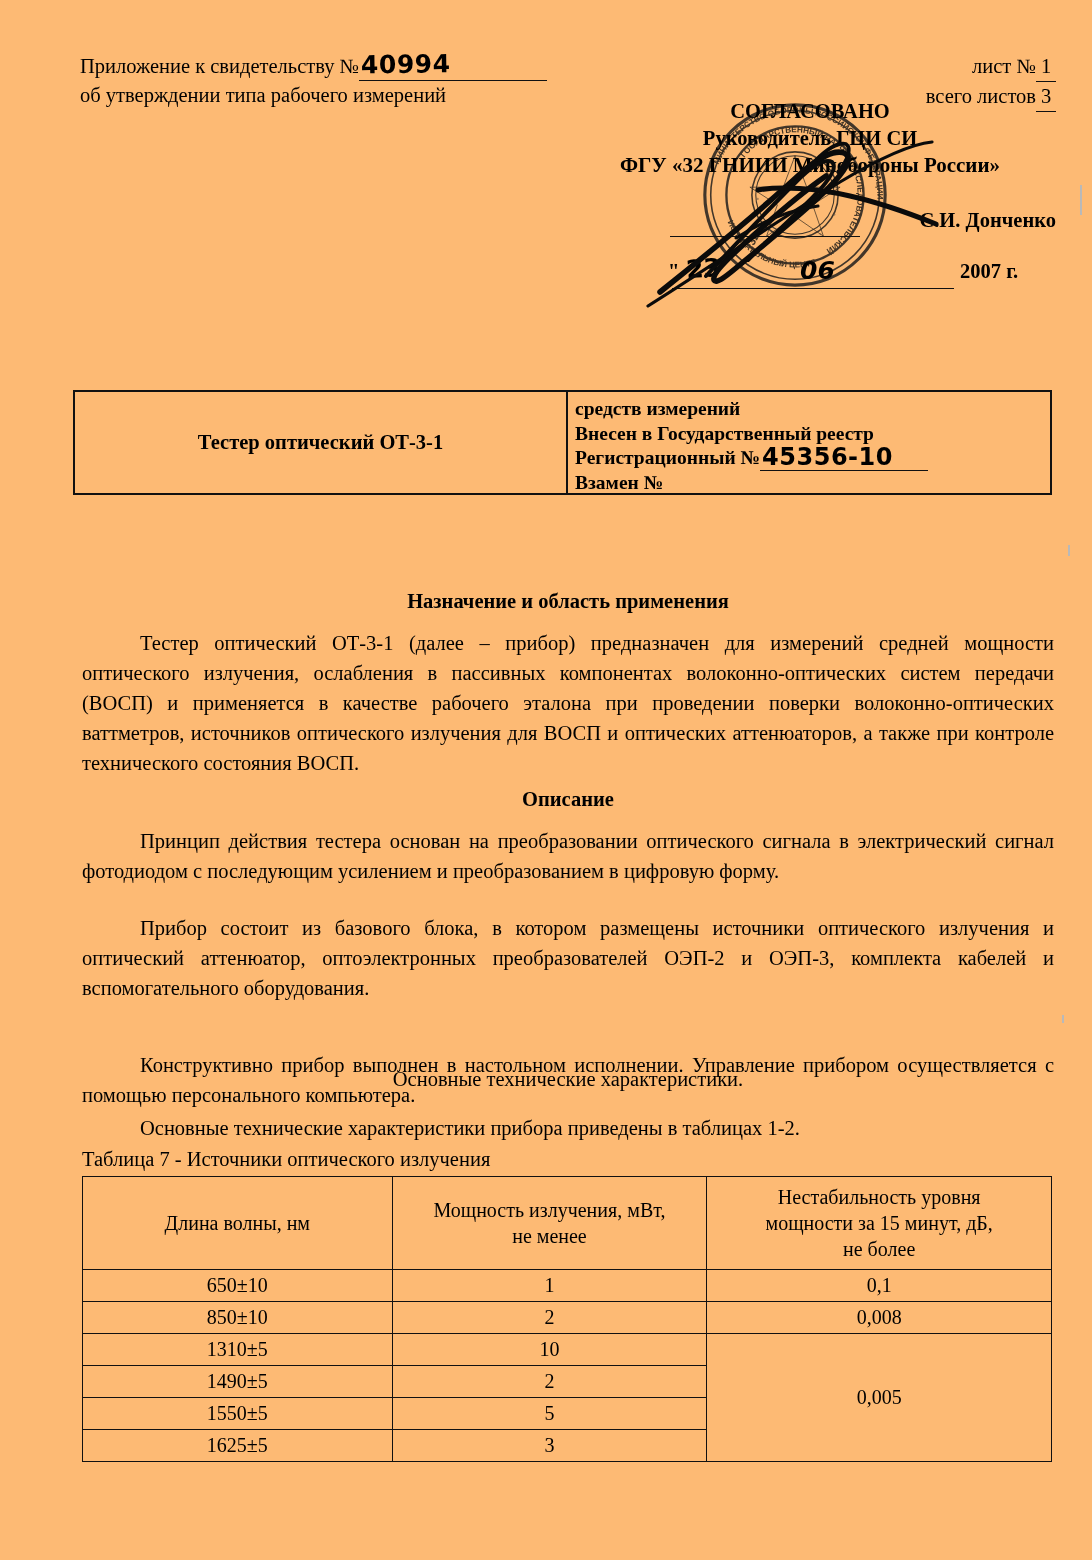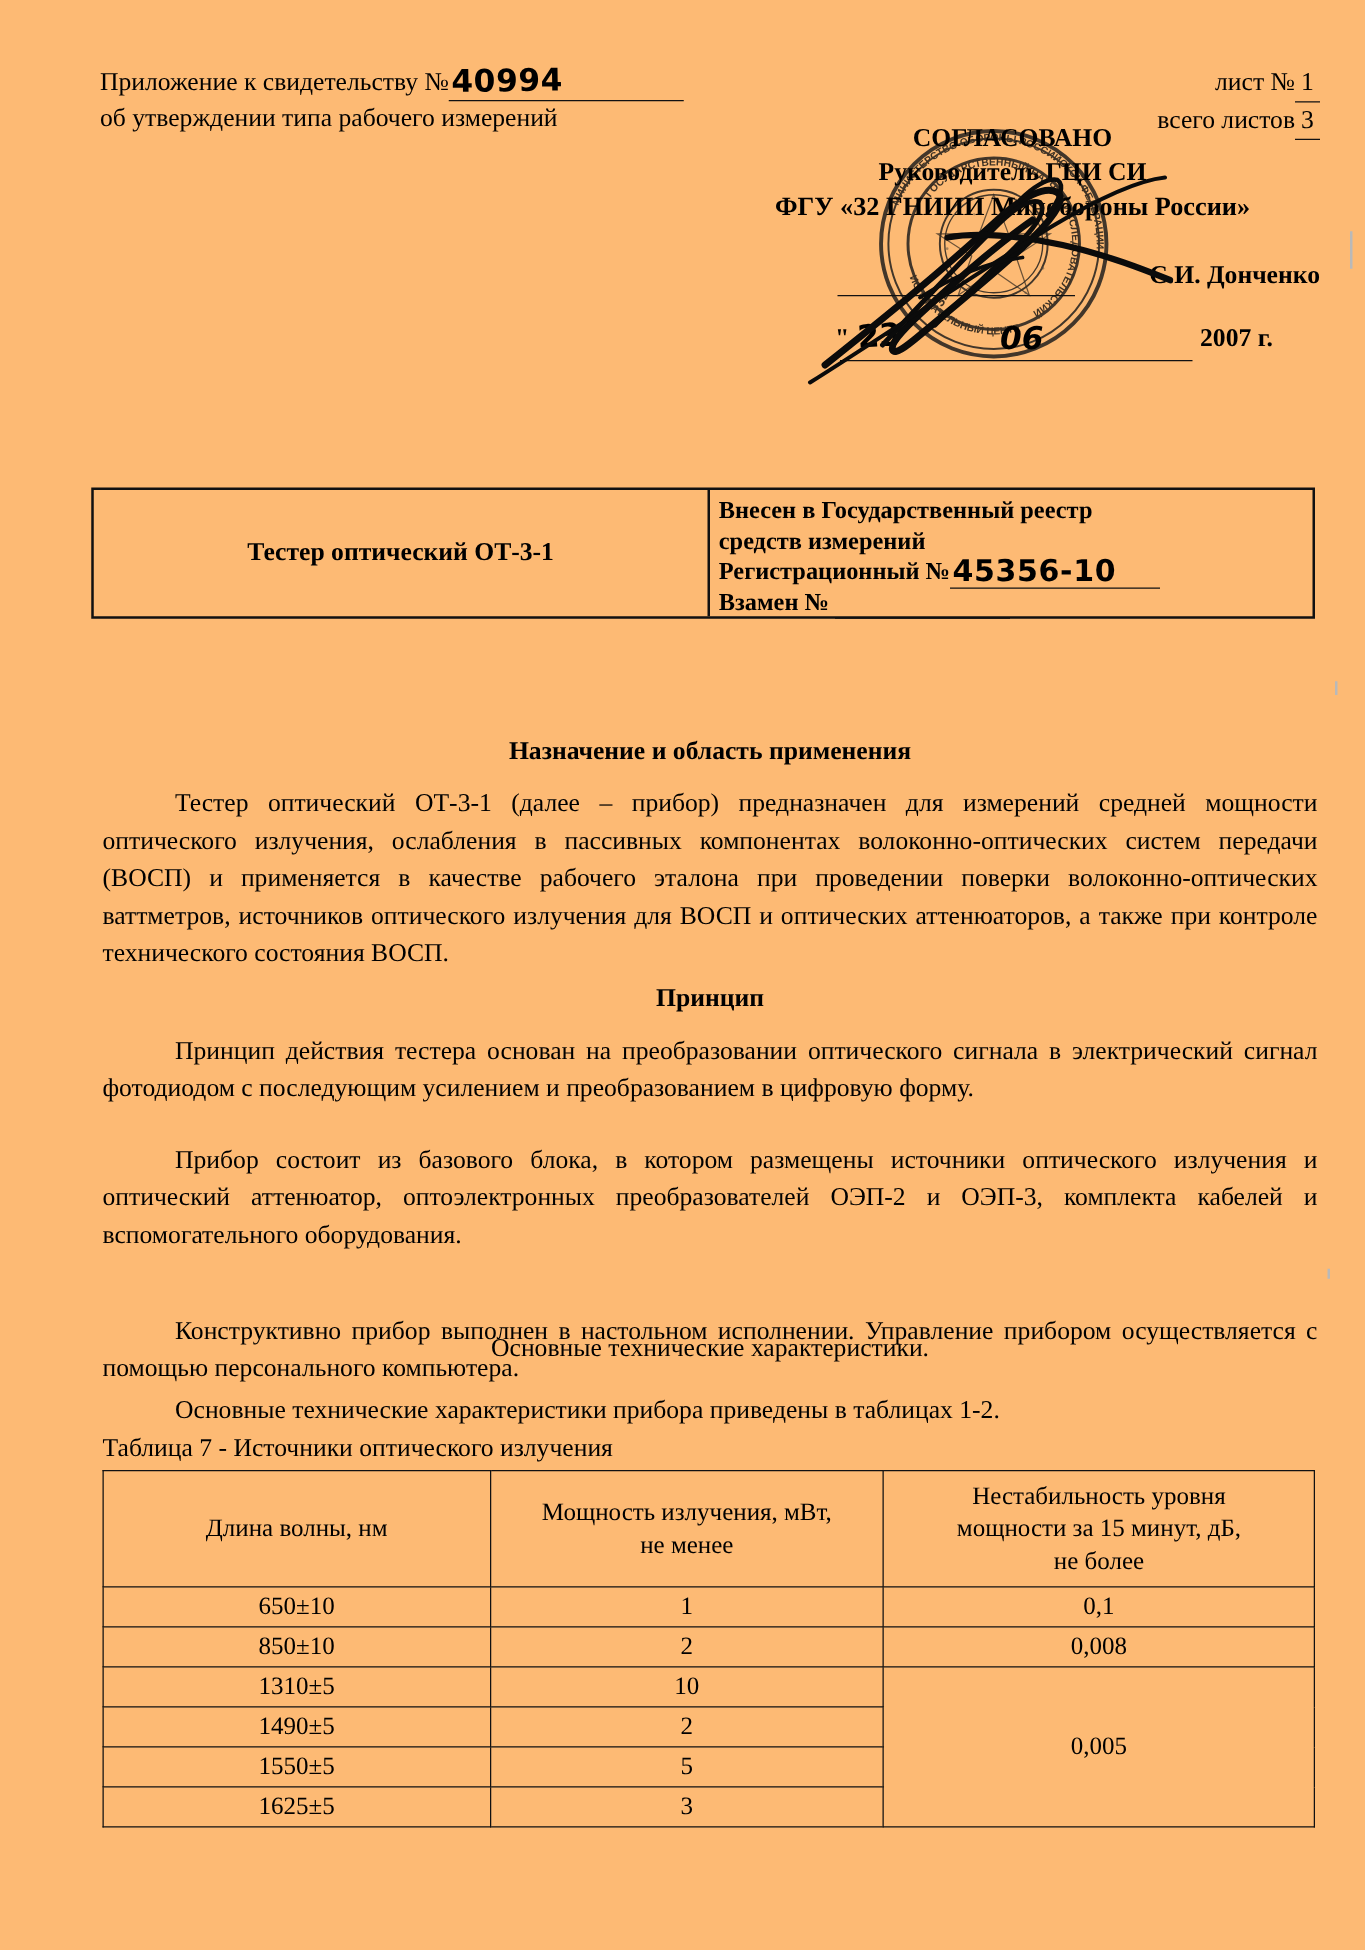--- a/index.html
+++ b/index.html
@@ -340,36 +340,36 @@
     <span class="year">2007 г.</span>
     <div class="date-rule"></div>
   </div>
 
   <div class="regbox">
     <div class="divider"></div>
     <div class="left-cell">
       <span>Тестер оптический ОТ-3-1</span>
     </div>
     <div class="right-cell">
+      <span class="reg-line">средств измерений</span>
       <span class="reg-line">Внесен в Государственный реестр</span>
-      <span class="reg-line">средств измерений</span>
       <span class="reg-line"><span>Регистрационный №</span><span class="reg-ul"><span class="hand2">45356-10</span></span></span>
       <span class="reg-line"><span>Взамен №</span>
         <span class="reg-ul short"><span class="hand2"></span></span></span>
     </div>
   </div>
 
 
   <div class="ctr-head" style="top:590px;">Назначение и область применения</div>
 
   <div class="body-text" style="top:628px;">
     <p>Тестер оптический ОТ-3-1 (далее – прибор) предназначен для измерений средней мощности оптического излучения, ослабления в пассивных компонентах волоконно-оптических систем передачи (ВОСП) и применяется в качестве рабочего эталона при проведении поверки волоконно-оптических ваттметров, источников оптического излучения для ВОСП и оптических аттенюаторов, а также при контроле технического состояния ВОСП.</p>
   </div>
 
-  <div class="ctr-head" style="top:788px;">Принцип</div>
+  <div class="ctr-head" style="top:788px;">Описание</div>
 
   <div class="body-text" style="top:826px;">
     <p>Принцип действия тестера основан на преобразовании оптического сигнала в электрический сигнал фотодиодом с последующим усилением и преобразованием в цифровую форму.</p>
   </div>
 
   <div class="body-text" style="top:913px;">
     <p>Прибор состоит из базового блока, в котором размещены источники оптического излучения и оптический аттенюатор, оптоэлектронных преобразователей ОЭП-2 и ОЭП-3, комплекта кабелей и вспомогательного оборудования.</p>
   </div>
 
   <div class="body-text" style="top:1050px;">

